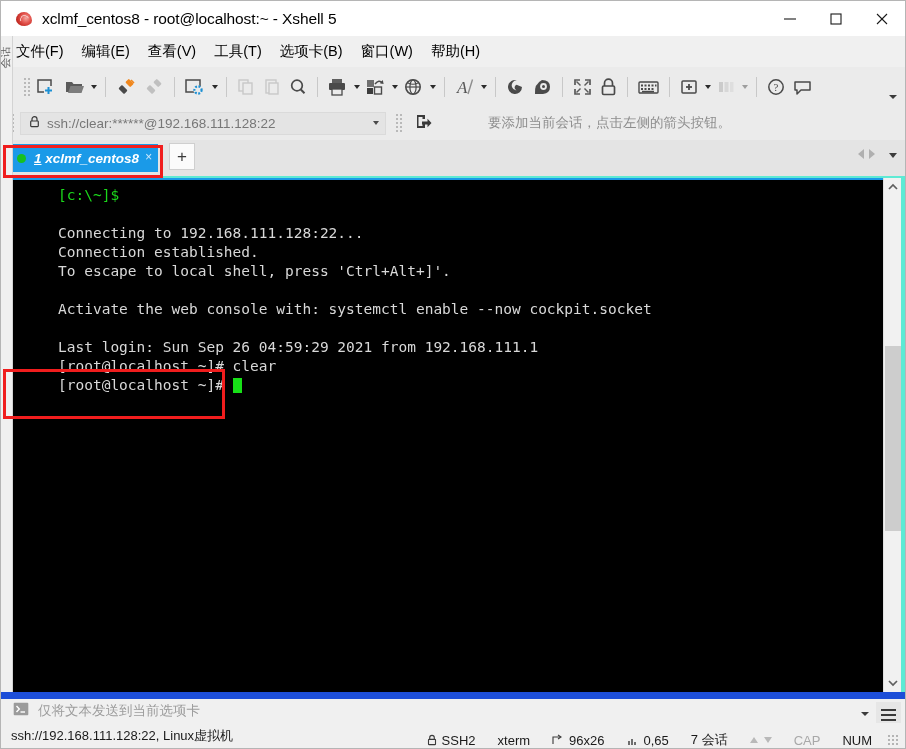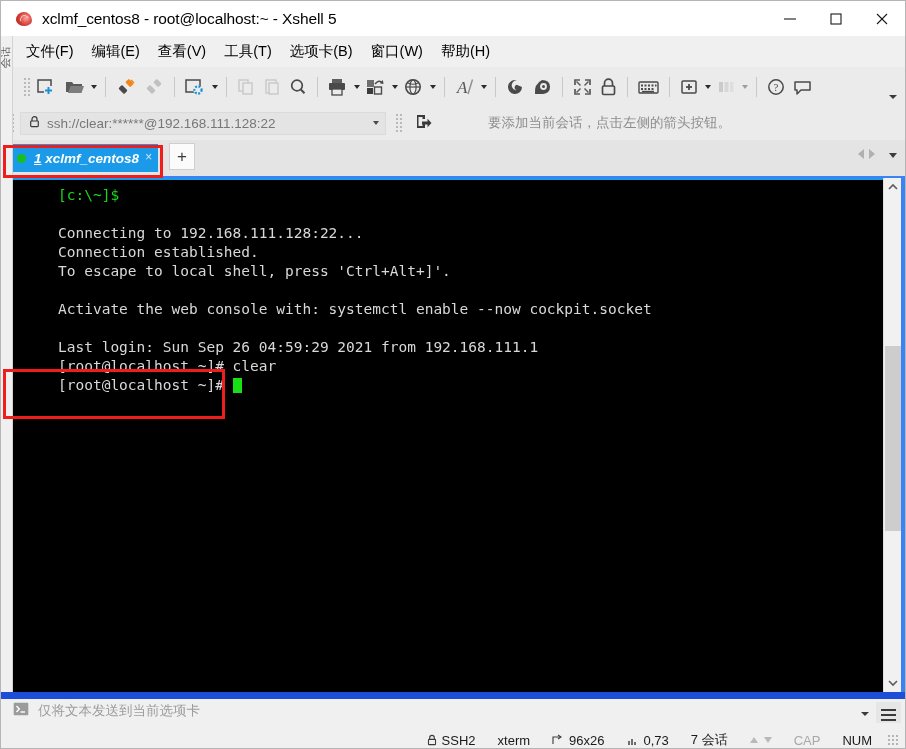--- a/index.html
+++ b/index.html
@@ -6,21 +6,21 @@
     margin: 0; padding: 0;
     width: 906px; height: 749px;
     overflow: hidden;
     background: #f0f0f0;
     font-family: "Liberation Sans", sans-serif;
     -webkit-font-smoothing: antialiased;
   }
   #app {
     position: relative;
     width: 906px; height: 749px;
-    background: #3b82f6;
+    background: #5eead4;
     box-sizing: border-box;
     border: 1px solid #b5b5b5;
     overflow: hidden;
   }
 
   
   .titlebar {
     position: absolute; left: 0; top: 0;
     width: 904px; height: 35px;
     background: #ffffff;
@@ -62,21 +62,21 @@
     display: flex; align-items: center; justify-content: center;
   }
   .win-btn svg { display: block; }
 
   
   .menubar {
     position: absolute; left: 0; top: 35px;
     width: 904px; height: 31px;
     background: #f0f0f0;
     display: flex; align-items: center;
-    padding-left: 16px;
+    padding-left: 6px;
     box-sizing: border-box;
   }
   .menu-item {
     font-size: 14.5px; color: #000000;
     padding: 3px 9px 4px 9px;
     white-space: nowrap;
   }
 
   
   .toolbar {
@@ -718,20 +718,21 @@
     <span class="send-text" title="仅将文本发送到当前选项卡">仅将文本发送到当前选项卡</span>
     <span class="send-caret"></span>
     <span class="send-menu">
       <span></span>
         <span></span>
         <span></span>
     </span>
   </div>
 
   <div class="statusbar">
+    <span class="sb-left">ssh://192.168.111.128:22, Linux虚拟机</span>
     <span class="sb-right">
       <span class="sb-cell">
         <span class="sb-ico">
           <svg width="10" height="12" viewBox="0 0 10 12">
             <path d="M2.7 5.4 L2.7 3.7 a2.3 2.3 0 0 1 4.6 0 L7.3 5.4" fill="none" stroke="#3a3a3a" stroke-width="1.1"></path>
             <rect x="1.5" y="5.4" width="7" height="5.2" rx="0.7" fill="none" stroke="#3a3a3a" stroke-width="1.1"></rect>
           </svg>
         </span>
         <span>SSH2</span>
       </span>
@@ -748,21 +749,21 @@
       <span class="sb-cell">
         <span class="sb-ico">
           <svg width="12" height="12" viewBox="0 0 12 12">
             <g fill="#6e6e6e">
                 <rect x="1" y="7" width="2" height="4"></rect>
                 <rect x="4" y="5" width="2" height="6"></rect>
                 <rect x="7" y="8" width="2" height="3"></rect>
               </g>
           </svg>
         </span>
-        <span>0,73</span>
+        <span>0,65</span>
       </span>
       <span class="sb-cell">7 会话</span>
       <span class="sb-cell">
         <span class="arrow-up-s"></span>
         <span class="arrow-dn-s"></span>
       </span>
       <span class="sb-cell sb-dim">CAP</span>
       <span class="sb-cell">NUM</span>
       <span class="grip-corner"></span>
     </span>

